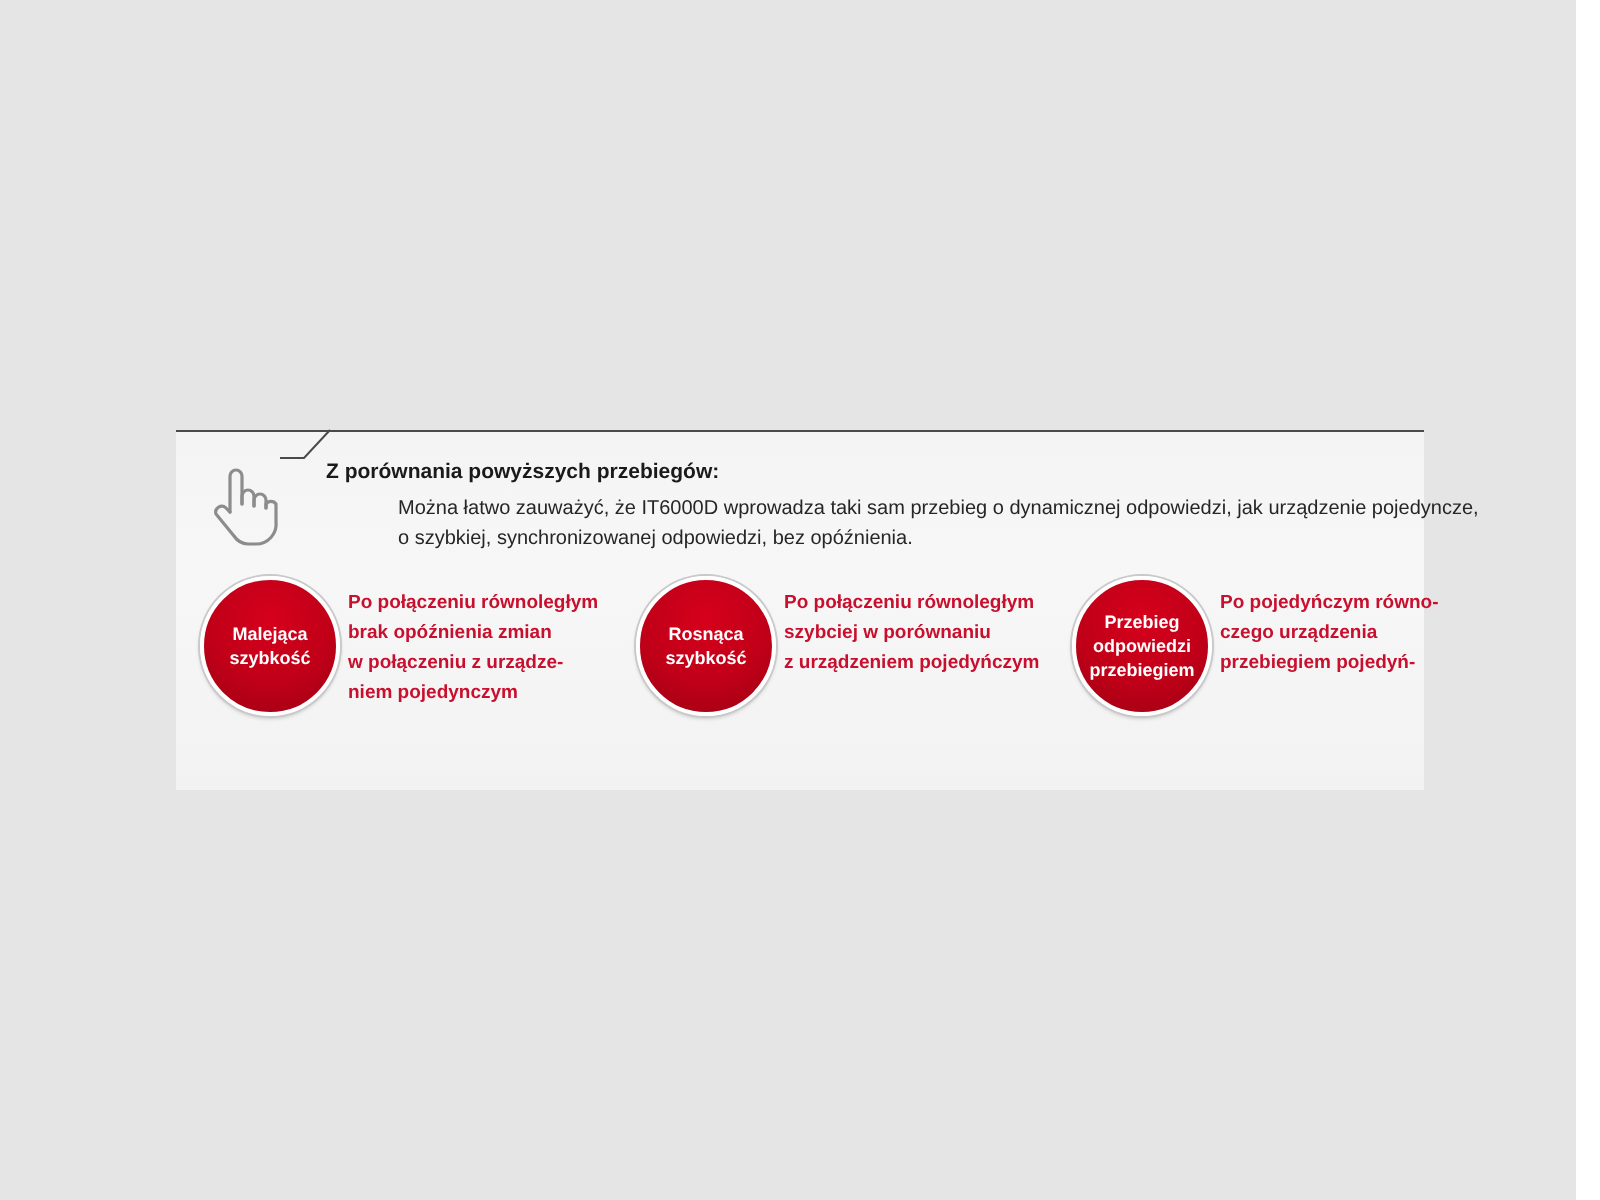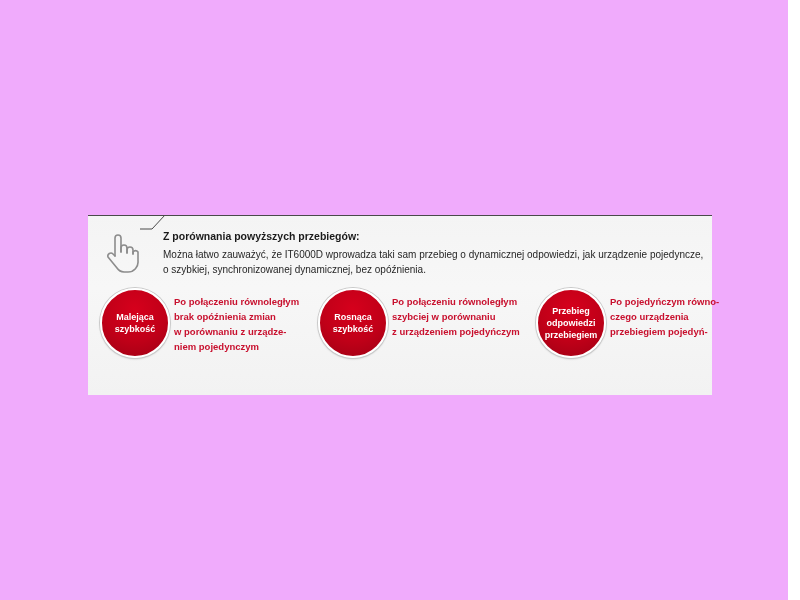--- a/index.html
+++ b/index.html
@@ -8,21 +8,21 @@
     width: 800px;
     height: 600px;
     background: #ffffff;
     font-family: "Liberation Sans", sans-serif;
   }
 
   #canvas {
     position: relative;
     width: 788px;
     height: 600px;
-    background: #f0abfc;
+    background: #e5e5e5;
     overflow: hidden;
   }
 
   
   #panel {
     position: absolute;
     left: 88px;
     top: 215px;
     width: 624px;
     height: 180px;
@@ -71,20 +71,21 @@
     color: #1a1a1a;
     line-height: 15px;
     margin: 0 0 3px 0;
   }
 
   .intro-line {
     font-size: 10px;
     color: #262626;
     line-height: 15px;
     white-space: nowrap;
+    margin-left: 36px;
   }
 
   
   #items {
     position: absolute;
     left: 100px;
     top: 288px;
     width: 600px;
     height: 100px;
   }
@@ -155,36 +156,36 @@
       <path d="M15 28 L15 10 a3 3 0 0 1 6 0 L21 24"></path>
       <path d="M21 24 L21 20 a3 3 0 0 1 6 0 L27 25"></path>
       <path d="M27 25 L27 22 a3 3 0 0 1 6 0 L33 26"></path>
       <path d="M33 26 L33 24 a3 3 0 0 1 5 0 L38 33 a10 10 0 0 1 -10 11 L24 44 a9 9 0 0 1 -7 -4 L8 29 a3 3 0 0 1 5 -3 L15 28"></path>
     </g>
   </svg>
 
   <div id="text-block">
     <div id="intro-title">Z porównania powyższych przebiegów:</div>
     <div class="intro-line">Można łatwo zauważyć, że IT6000D wprowadza taki sam przebieg o dynamicznej odpowiedzi, jak urządzenie pojedyncze,</div>
-    <div class="intro-line">o szybkiej, synchronizowanej dynamicznej, bez opóźnienia.</div>
+    <div class="intro-line">o szybkiej, synchronizowanej odpowiedzi, bez opóźnienia.</div>
   </div>
 
   <div id="items">
 
     <div class="item" id="item-0">
       <div class="badge">
         <div class="badge-text">
           <div>Malejąca</div>
           <div>szybkość</div>
         </div>
       </div>
       <div class="item-desc">
         <div>Po połączeniu równoległym</div>
         <div>brak opóźnienia zmian</div>
-        <div>w porównaniu z urządze-</div>
+        <div>w połączeniu z urządze-</div>
         <div>niem pojedynczym</div>
       </div>
     </div>
 
     <div class="item" id="item-1">
       <div class="badge">
         <div class="badge-text">
           <div>Rosnąca</div>
           <div>szybkość</div>
         </div>

